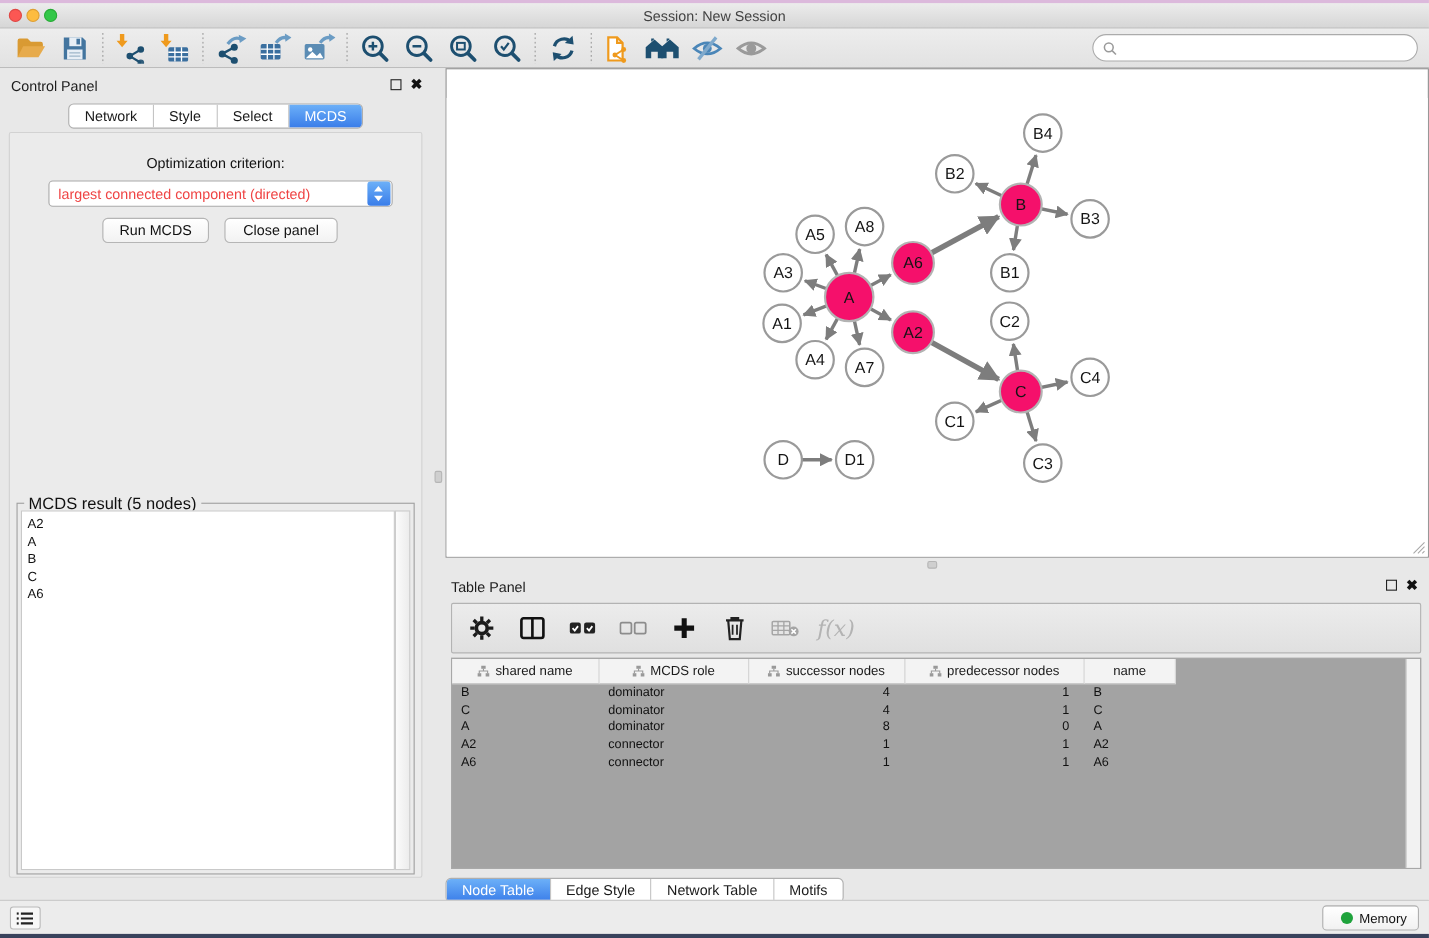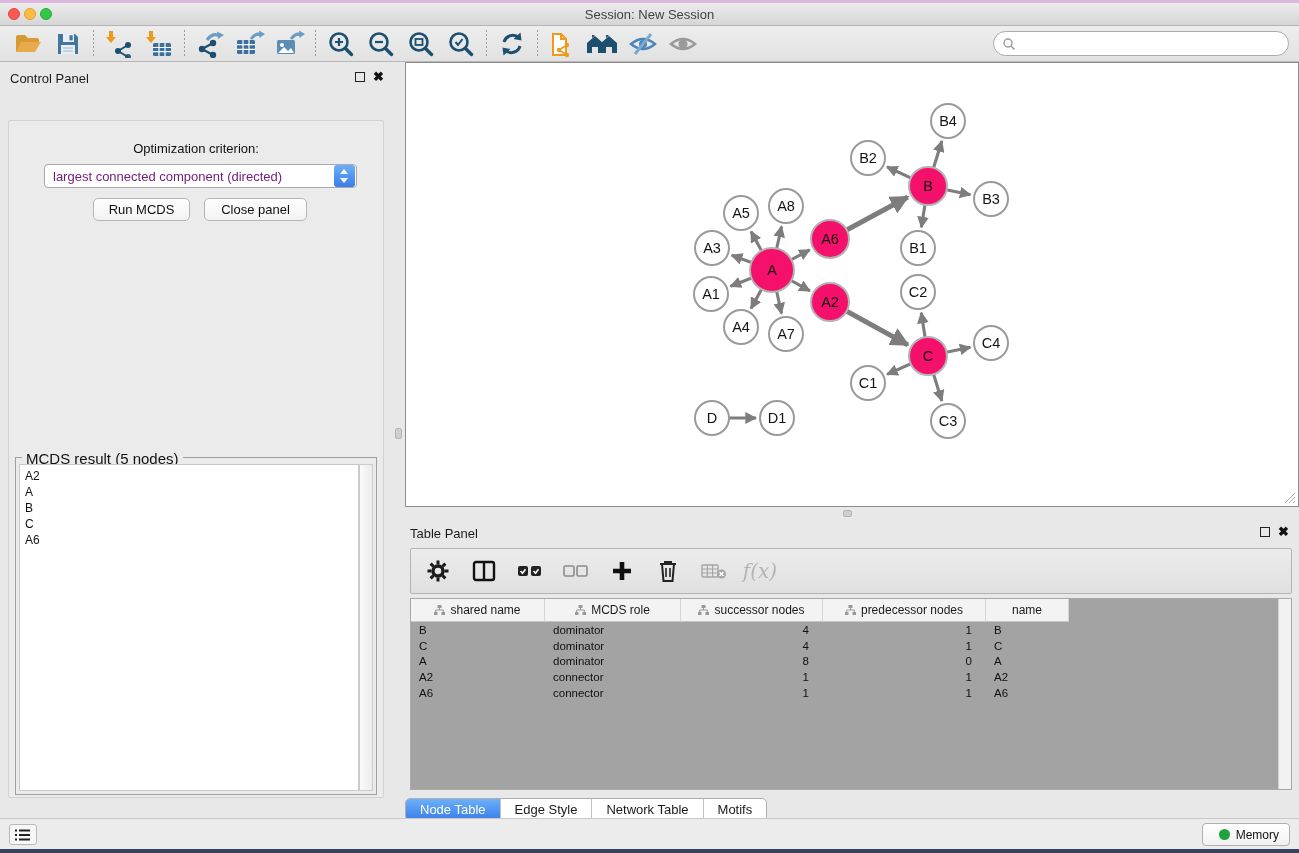--- a/index.html
+++ b/index.html
@@ -44,21 +44,21 @@
   .seg { font-size:13px; color:#1a1a1a; padding:3px 14px; border-left:1px solid #c4c4c4; cursor:default; }
   .seg:first-child { border-left:none; }
   .seg.active { background:linear-gradient(#6cb0f8,#3a7de9); color:#fff; }
   .cp-tabs { position:absolute; left:0; right:0; top:32px; text-align:center; }
 
   .cp-body { position:absolute; left:8px; top:58px; width:376px; height:678px;
     background:#ebebeb; border:1px solid #d2d2d2; border-radius:2px; }
   .opt-label { position:absolute; left:0; right:0; top:20px; text-align:center; font-size:13px; color:#111; }
   .combo { position:absolute; left:35px; top:43px; width:313px; height:24px; background:#fff;
     border:1px solid #a9a9a9; border-radius:4px; display:flex; align-items:center; }
-  .combo-text { flex:1; font-size:13px; color:#701a75; padding-left:8px; white-space:nowrap; overflow:hidden; }
+  .combo-text { flex:1; font-size:13px; color:#ef4444; padding-left:8px; white-space:nowrap; overflow:hidden; }
   .combo-step { width:21px; height:22px; margin-right:1px; border-radius:3px;
     background:linear-gradient(#6cb0f8,#3a7de9); position:relative; }
   .combo-step::before { content:""; position:absolute; left:6px; top:4px;
     border-left:4px solid transparent; border-right:4px solid transparent; border-bottom:5px solid #fff; }
   .combo-step::after { content:""; position:absolute; left:6px; bottom:4px;
     border-left:4px solid transparent; border-right:4px solid transparent; border-top:5px solid #fff; }
   .mac-btn { position:absolute; height:23px; background:linear-gradient(#ffffff,#f2f2f2);
     border:1px solid #b5b5b5; border-radius:5px; font-size:13px; color:#111;
     display:flex; align-items:center; justify-content:center; font-family:"Liberation Sans",sans-serif; }
 
@@ -273,20 +273,26 @@
 </div>
 
 <div class="workarea">
 
   <div class="control-panel">
     <div class="panel-header">Control Panel</div>
     <div class="panel-icons">
       <span class="float-box"></span>
       <span class="close-x">✖</span>
     </div>
+    <div class="cp-tabs"><span class="segmented">
+          <span class="seg">Network</span>
+          <span class="seg">Style</span>
+          <span class="seg">Select</span>
+          <span class="seg active">MCDS</span>
+        </span></div>
     <div class="cp-body">
       <div class="opt-label">Optimization criterion:</div>
       <div class="combo">
         <span class="combo-text">largest connected component (directed)</span>
         <span class="combo-step"></span>
       </div>
       <div class="mac-btn" style="left:84px; top:77px; width:97px;">Run MCDS</div>
       <div class="mac-btn" style="left:195px; top:77px; width:103px;">Close panel</div>
       <div class="result-group">
         <div class="result-legend">MCDS result (5 nodes)</div>

